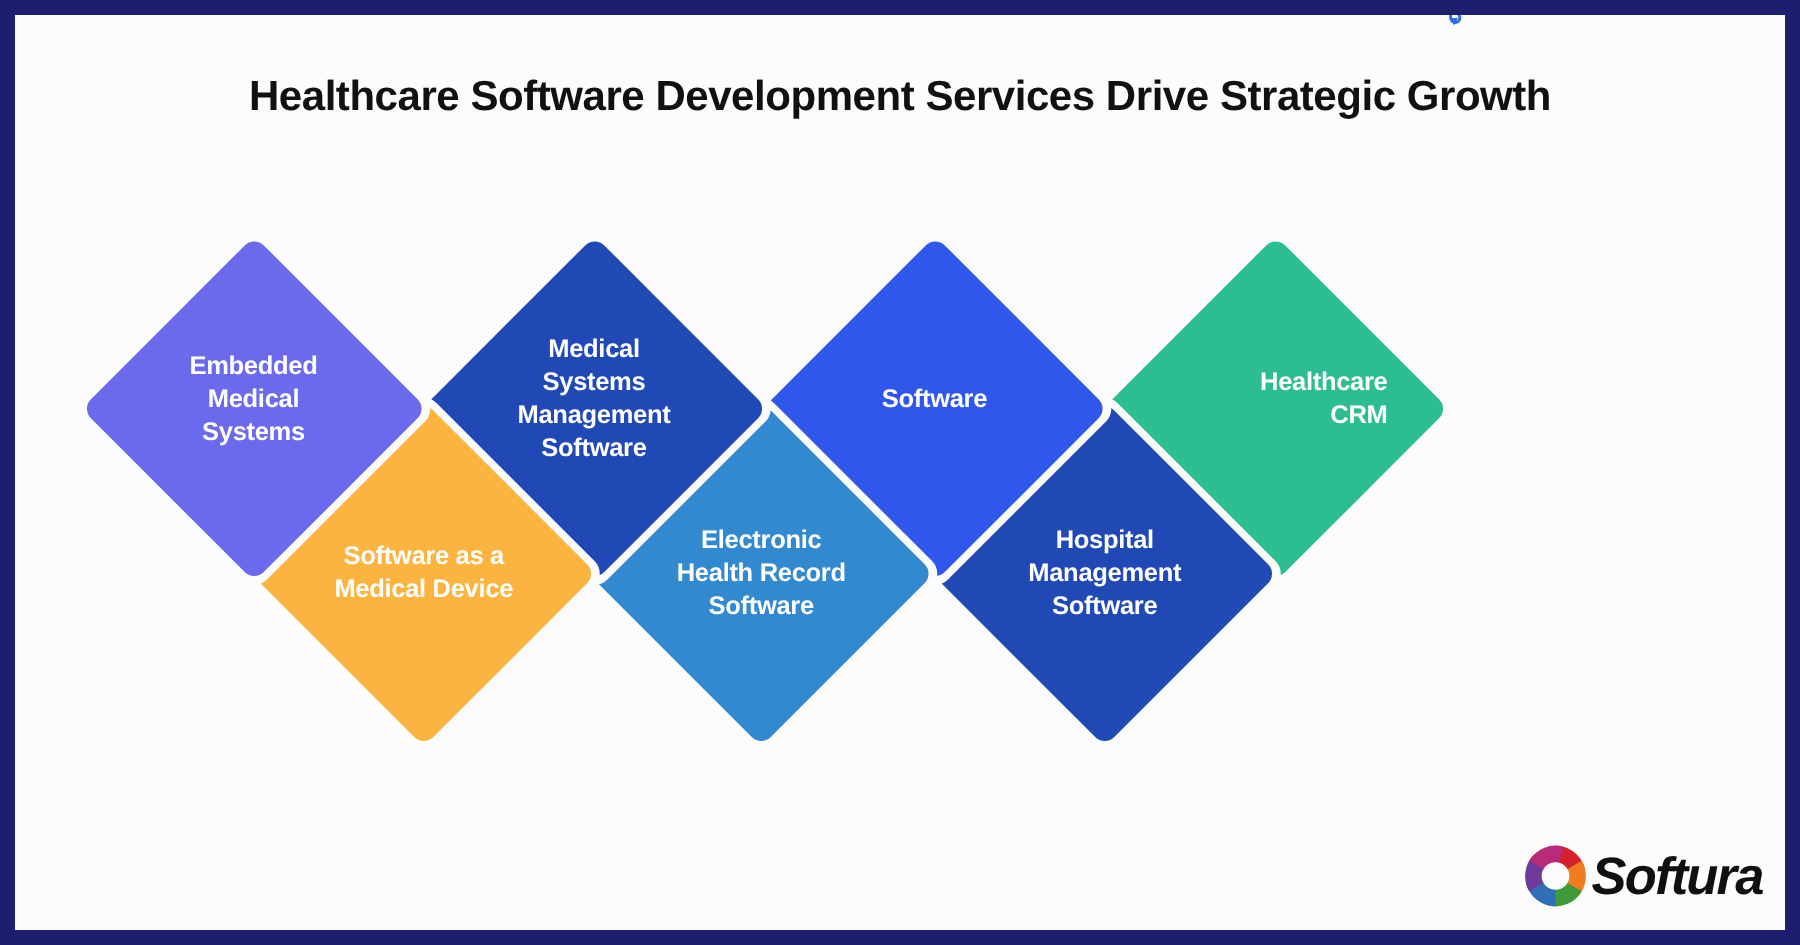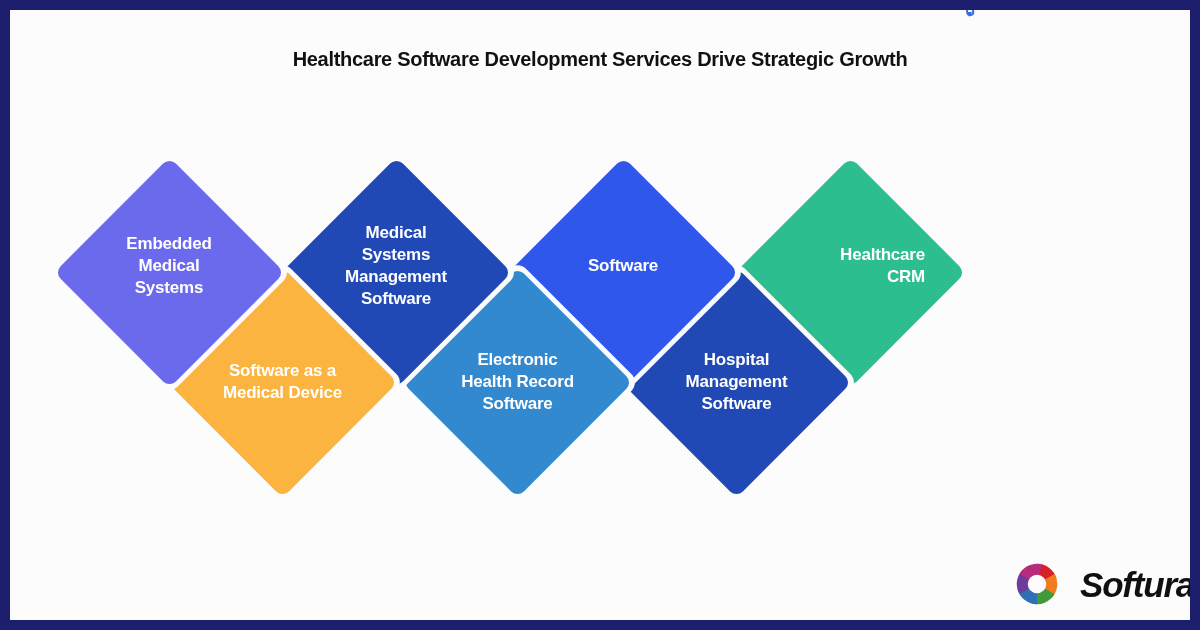--- a/index.html
+++ b/index.html
@@ -53,21 +53,21 @@
     width:5px; height:5px; background:#2f6fe0;
     clip-path: polygon(50% 100%, 0 0, 100% 0);
   }
 
   #title {
     position: absolute;
     left: 0;
     top: 38px;
     width: 1180px;
     text-align: center;
-    font-size: 20px;
+    font-size: 28px;
     font-weight: bold;
     letter-spacing: -0.3px;
     color: #111111;
     white-space: nowrap;
   }
 
   #diagram {
     position: absolute;
     left: 0;
     top: 0;
@@ -127,21 +127,21 @@
 
   
   #logo {
     position: absolute;
     left: 1005px;
     top: 548px;
     width: 180px;
     height: 52px;
     display: flex;
     align-items: center;
-    gap: 21px;
+    gap: 2px;
   }
   #logo-mark { width: 44px; height: 44px; flex: 0 0 44px; }
   #logo-text {
     font-size: 35px;
     font-weight: bold;
     color: #101010;
     letter-spacing: -1.2px;
     line-height: 1;
     font-style: italic;
   }
@@ -180,21 +180,21 @@
         <div class="diamond d3" style="left: 304.5px; top: 180.5px; width: 163px; height: 163px;">
           <div class="outline"></div>
           <div class="shape" style="background: rgb(32, 73, 181);"></div>
           <div class="label" style="transform: translateY(-6px);">
             <span class="ln">Medical</span>
             <span class="ln">Systems</span>
             <span class="ln">Management</span>
             <span class="ln">Software</span>
           </div>
         </div>
-        <div class="diamond d4" style="left: 426px; top: 290.5px; width: 163px; height: 163px;">
+        <div class="diamond d4" style="left: 416px; top: 290.5px; width: 163px; height: 163px;">
           <div class="outline"></div>
           <div class="shape" style="background: rgb(51, 137, 207);"></div>
           <div class="label" style="transform: translateY(0px);">
             <span class="ln">Electronic</span>
             <span class="ln">Health Record</span>
             <span class="ln">Software</span>
           </div>
         </div>
         <div class="diamond d5" style="left: 531.5px; top: 180.5px; width: 163px; height: 163px;">
           <div class="outline"></div>

